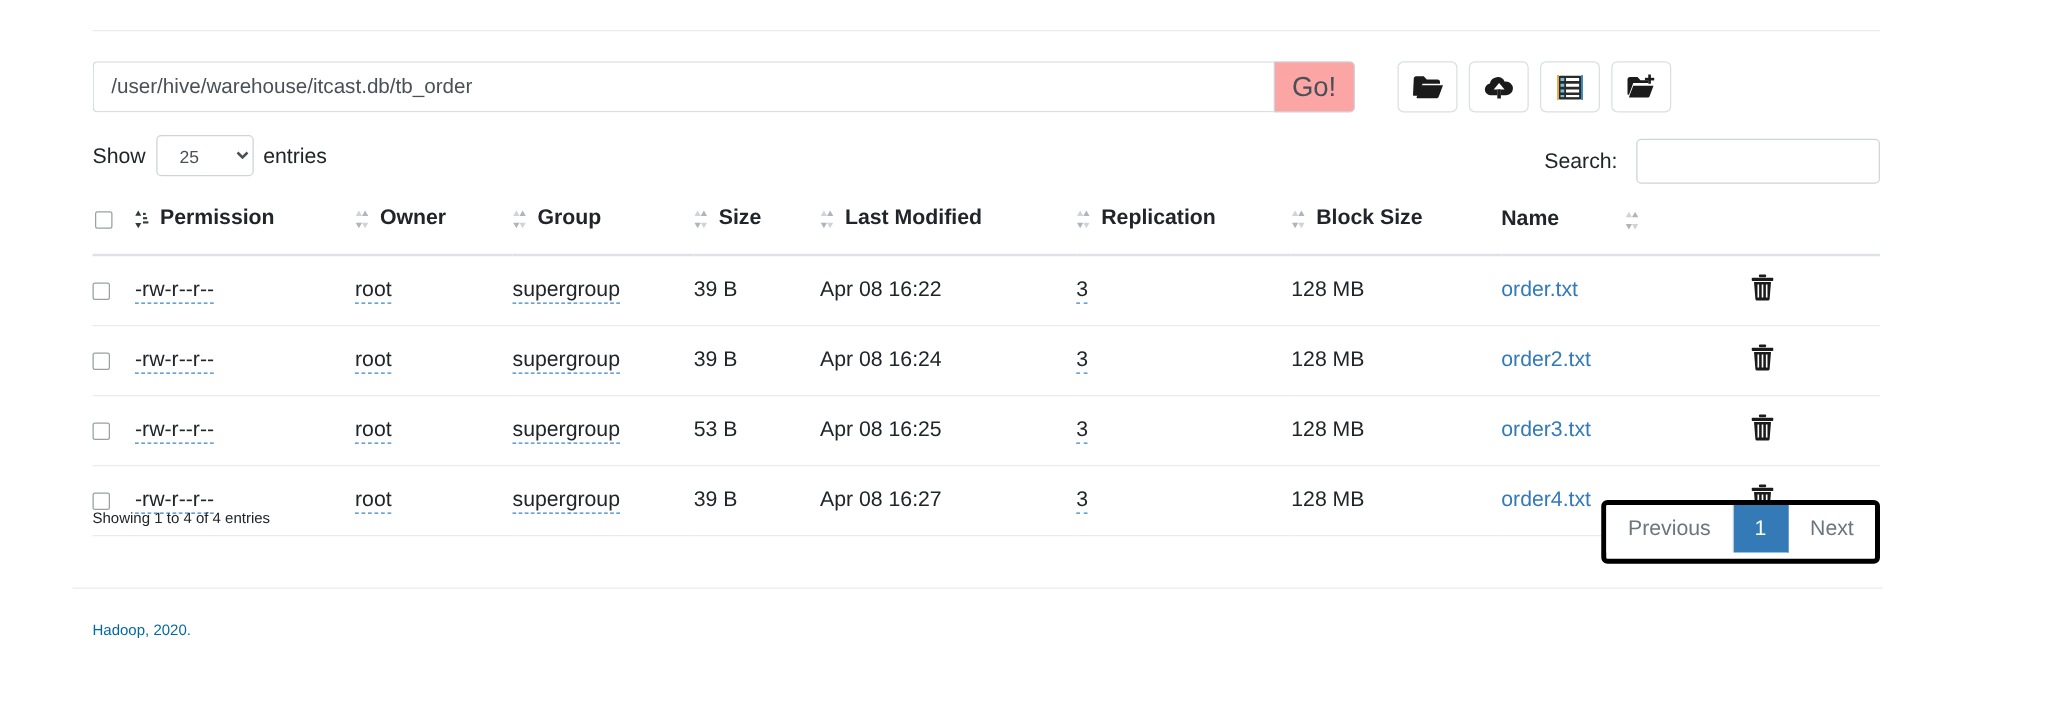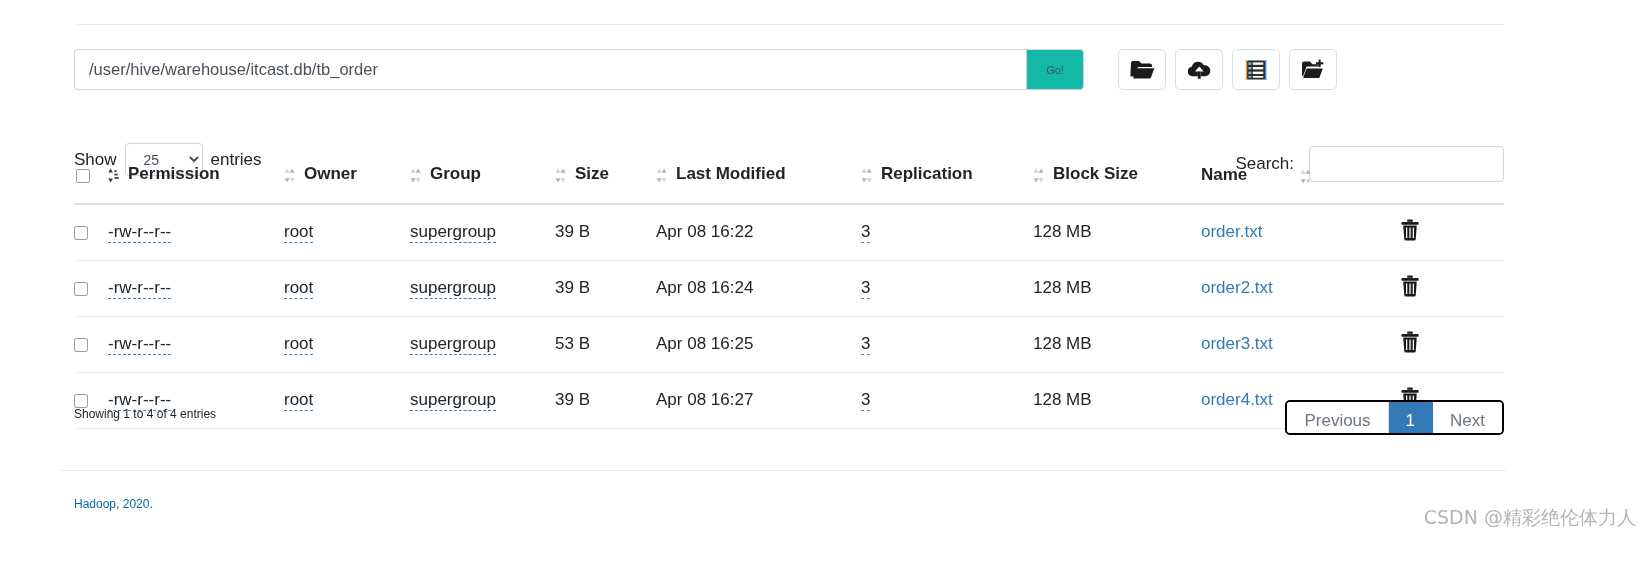--- a/index.html
+++ b/index.html
@@ -65,23 +65,23 @@
     font-family: "Liberation Sans", sans-serif;
     color: #495057;
     background: #fff;
     outline: none;
   }
   .go-btn {
     min-width: 58px;
     height: 41px;
     border: 1px solid #ced4da;
     border-radius: 0 4px 4px 0;
-    background: #14b8a6;
+    background: #fca5a5;
     color: #495057;
-    font-size: 11px;
+    font-size: 22px;
     font-family: "Liberation Sans", sans-serif;
     cursor: pointer;
     padding: 0 14px;
   }
 
   .tool-btns {
     display: flex;
     margin-left: 34px;
     gap: 9px;
   }
@@ -99,21 +99,20 @@
   }
   .tool-btn svg { display: block; }
 
   
   .controls-row {
     position: absolute;
     left: 74px;
     top: 108px;
     width: 1430px;
     height: 44px;
-    margin-top: 35px;
   }
   .show-entries {
     position: absolute;
     left: 0;
     top: 0;
     display: flex;
     align-items: center;
     font-size: 17px;
     color: #212529;
     gap: 8px;
@@ -244,24 +243,24 @@
     left: 0;
     top: 7px;
     font-size: 12px;
     color: #212529;
   }
   .pagination {
     position: absolute;
     right: 0;
     top: 0;
     display: flex;
-    border: 2px solid #000000;
+    border: 4px solid #000000;
     border-radius: 5px;
     overflow: hidden;
-    height: 35px;
+    height: 51px;
   }
   .page-btn {
     padding: 0 17px;
     height: 38px;
     display: flex;
     align-items: center;
     justify-content: center;
     font-size: 17px;
     color: #6c757d;
     background: #fff;
@@ -661,15 +660,14 @@
     <div class="info-text">Showing 1 to 4 of 4 entries</div>
     <div class="pagination">
       <button class="page-btn">Previous</button>
       <button class="page-btn active">1</button>
       <button class="page-btn">Next</button>
     </div>
   </div>
 
   <div class="footer-rule"></div>
   <div class="footer-text">Hadoop, 2020.</div>
-  <div class="watermark">CSDN @精彩绝伦体力人</div>
 
 </div>
 
 </body></html>

